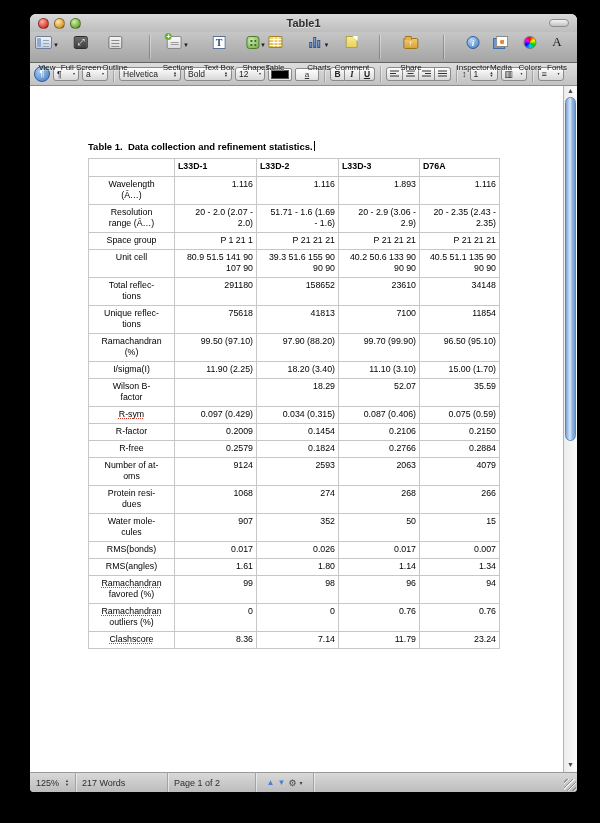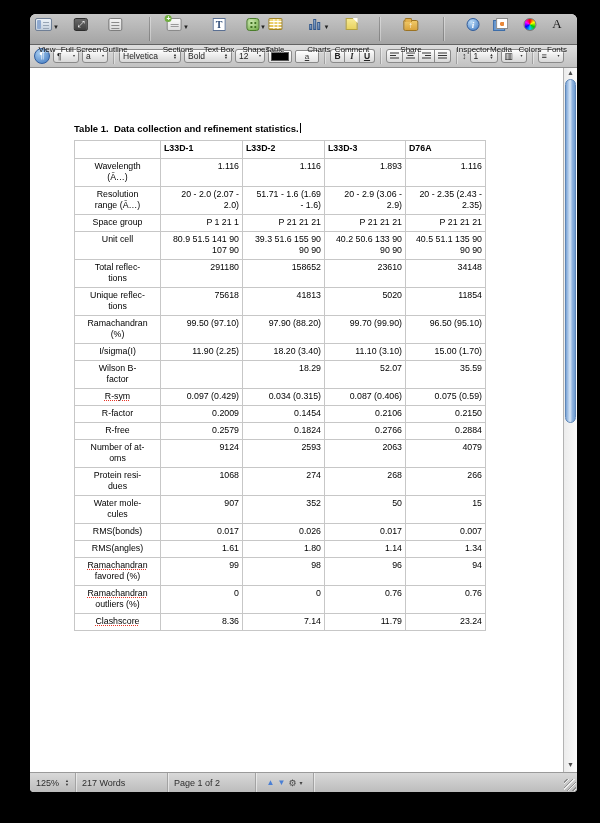--- a/index.html
+++ b/index.html
@@ -95,21 +95,21 @@
   .fb-well .swatch{width:16px;height:7px;background:#000;border:1px solid #555;}
   .fb-biu{width:15px;justify-content:center;font-weight:bold;}
   .fb-align svg{display:block;}
   .fb-group{display:inline-flex;}
   .fb-group .fb-btn{border-radius:0;border-left-width:0;}
   .fb-group .fb-btn:first-child{border-radius:3px 0 0 3px;border-left-width:1px;}
   .fb-group .fb-btn:last-child{border-radius:0 3px 3px 0;}
   
   .content{flex:1 1 auto;position:relative;background:#fff;overflow:hidden;}
   .doc{position:absolute;left:0;top:0;right:14px;bottom:0;background:#fff;}
-  .doc-inner{position:absolute;left:44px;top:55px;width:336px;}
+  .doc-inner{position:absolute;left:58px;top:55px;width:336px;}
   .doc-title{font-size:9.5px;font-weight:bold;color:#000;white-space:pre-wrap;margin-bottom:6px;}
   .caret{display:inline-block;width:1px;height:10px;background:#000;vertical-align:-1px;margin-left:1px;}
   table.stats{border-collapse:collapse;table-layout:fixed;width:411px;font-size:8.8px;color:#000;}
   table.stats th,table.stats td{border:1px solid #c7c7c7;padding:2px 3px 3px 3px;line-height:11px;
         vertical-align:top;white-space:pre-line;overflow:hidden;}
   table.stats th{font-weight:bold;text-align:left;height:12px;}
   td.rowlabel{font-weight:normal;text-align:center;}
   td.val{text-align:right;}
   .misspell{text-decoration:underline;text-decoration-style:dotted;text-decoration-color:#e63325;
         text-decoration-thickness:1px;text-underline-offset:1px;}
@@ -134,20 +134,29 @@
   .sb-gear{font-size:9px;color:#444;}
   .sb-gear-arrow{font-size:6px;color:#444;}
   .resize-grip{position:absolute;right:1px;bottom:1px;width:12px;height:12px;
         background:repeating-linear-gradient(135deg,transparent 0 2px,#8f8f8f 2px 3px,rgba(255,255,255,.7) 3px 4px);}
 </style>
 </head>
 <body>
 
 <div class="window">
 
+  <div class="titlebar">
+    <div class="lights">
+      <div class="light red"></div>
+      <div class="light yellow"></div>
+      <div class="light green"></div>
+    </div>
+    <span class="title-text">Table1</span>
+    <div class="pill"></div>
+  </div>
 
   <div class="toolbar">
     <div class="tb-item" style="left:17px">
       <div class="tb-iconrow">
           <div class="ic ic-view"></div>
           <span class="tb-arrow">▼</span>
         </div>
       <span class="tb-label">View</span>
     </div>
     <div class="tb-item" style="left:51px">
@@ -402,21 +411,21 @@
                 <td class="rowlabel"><span>Total reflec-</span><br><span>tions</span></td>
                 <td class="val">291180</td>
                 <td class="val">158652</td>
                 <td class="val">23610</td>
                 <td class="val">34148</td>
               </tr>
               <tr>
                 <td class="rowlabel"><span>Unique reflec-</span><br><span>tions</span></td>
                 <td class="val">75618</td>
                 <td class="val">41813</td>
-                <td class="val">5020</td>
+                <td class="val">7100</td>
                 <td class="val">11854</td>
               </tr>
               <tr>
                 <td class="rowlabel"><span>Ramachandran</span><br><span>(%)</span></td>
                 <td class="val">99.50 (97.10)</td>
                 <td class="val">97.90 (88.20)</td>
                 <td class="val">99.70 (99.90)</td>
                 <td class="val">96.50 (95.10)</td>
               </tr>
               <tr>

